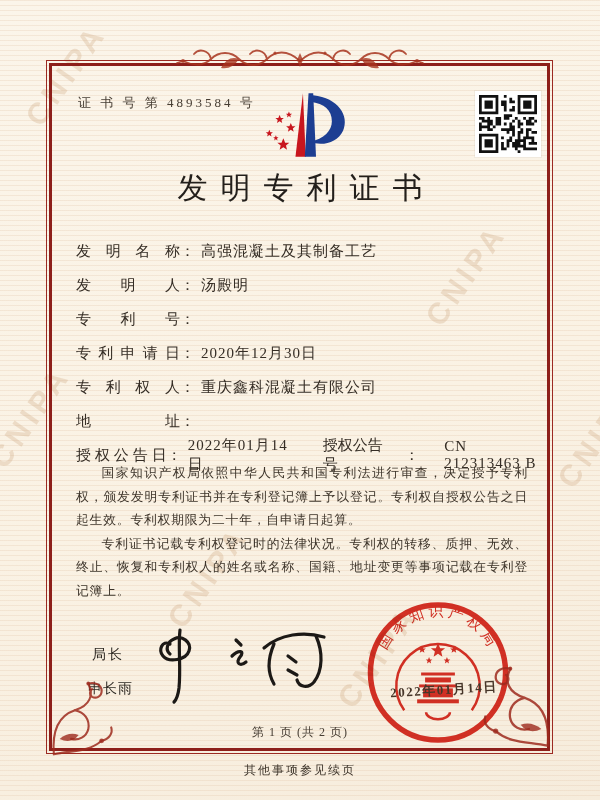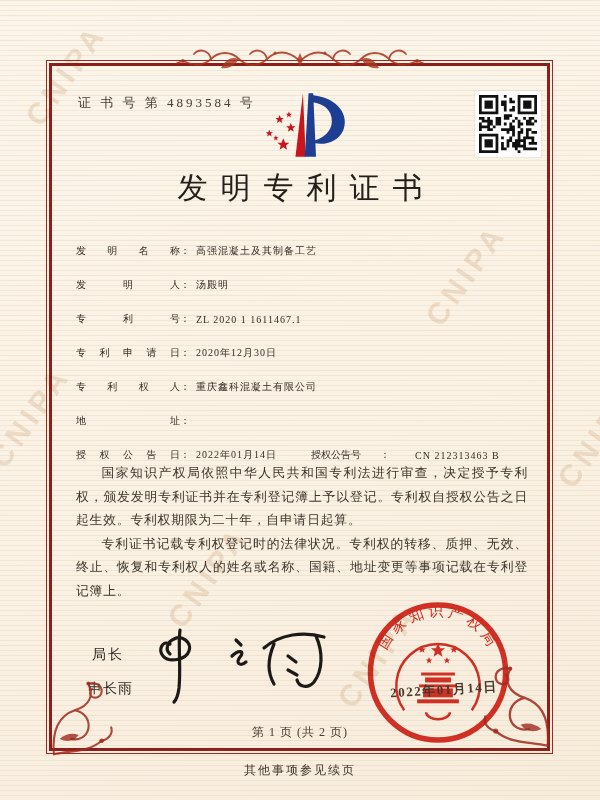--- a/index.html
+++ b/index.html
@@ -15,21 +15,21 @@
   .frame{position:absolute;left:46px;top:60px;width:505px;height:692px;
     border:1px solid #9c2a22;}
   .frame-inner{position:absolute;inset:2px;border:3px solid #8d1f1a;}
   .cert-no{position:absolute;left:78px;top:94px;font-size:13px;letter-spacing:3px;color:#463d33;}
   .logo{position:absolute;left:250px;top:84px;width:104px;height:84px;}
   .qr{position:absolute;left:475px;top:91px;width:66px;height:66px;background:#fff;
     display:flex;align-items:center;justify-content:center;box-shadow:0 0 0 1px rgba(0,0,0,0.04);}
   .title{position:absolute;left:0;top:168px;width:100%;text-align:center;
     font-size:30px;font-weight:400;color:#231f1b;letter-spacing:13px;text-indent:13px;}
   .fields{position:absolute;left:76px;top:234px;right:56px;color:#35links2d25;}
-  .frow{height:34px;display:flex;align-items:center;font-size:10px;color:#352d25;}
+  .frow{height:34px;display:flex;align-items:center;font-size:15px;color:#352d25;}
   .flabel{display:inline-block;width:104px;text-align:justify;text-align-last:justify;}
   .colon{margin-right:6px;}
   .fvalue{letter-spacing:1px;}
   .grant-no{margin-left:34px;display:flex;align-items:center;gap:19px;}
   .paras{position:absolute;left:76px;right:72px;top:462px;}
   .paras p{margin:0;font-size:12.8px;line-height:23.5px;color:#3d342a;
     text-indent:2em;letter-spacing:0.8px;text-align:justify;}
   .sig-title{position:absolute;left:92px;top:646px;font-size:14px;color:#2d2822;letter-spacing:2px;}
   .sig-name{position:absolute;left:88px;top:680px;font-size:14px;color:#2d2822;letter-spacing:1px;}
   .sig-script{position:absolute;left:152px;top:624px;width:195px;height:84px;}
@@ -144,21 +144,20 @@
         <span class="fvalue">高强混凝土及其制备工艺</span>
     </div>
     <div class="frow">
       <span class="flabel">发明人</span>
         <span class="colon">：</span>
         <span class="fvalue">汤殿明</span>
     </div>
     <div class="frow">
       <span class="flabel">专利号</span>
         <span class="colon">：</span>
-        <span class="fvalue">ZL 2020 1 1611467.1</span>
     </div>
     <div class="frow">
       <span class="flabel">专利申请日</span>
         <span class="colon">：</span>
         <span class="fvalue">2020年12月30日</span>
     </div>
     <div class="frow">
       <span class="flabel">专利权人</span>
         <span class="colon">：</span>
         <span class="fvalue">重庆鑫科混凝土有限公司</span>

